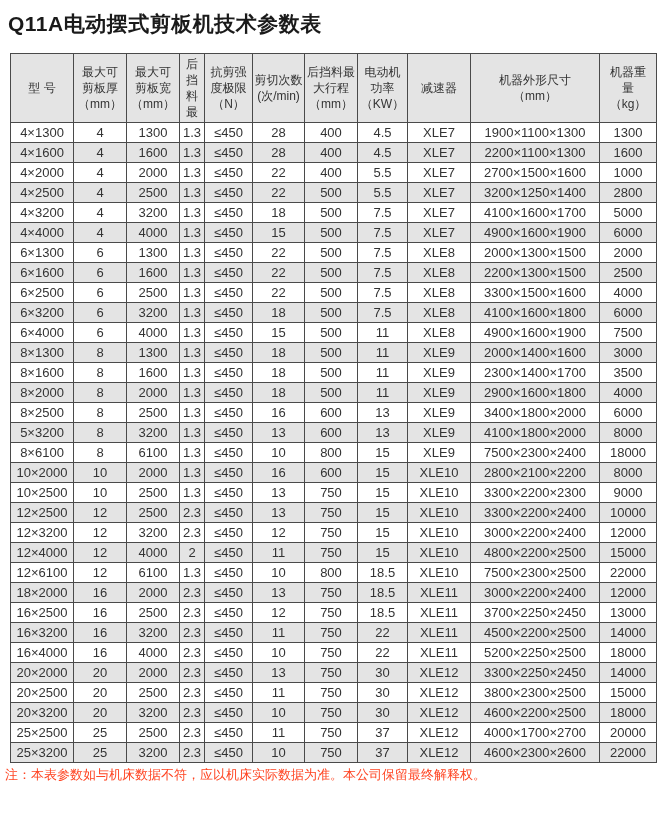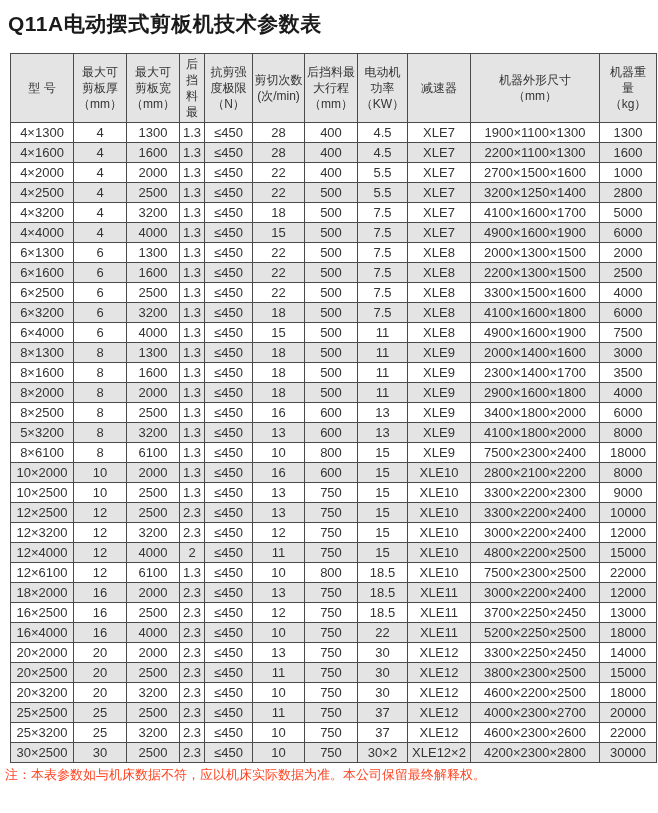--- a/index.html
+++ b/index.html
@@ -436,20 +436,33 @@
           <td>2.3</td>
           <td>≤450</td>
           <td>12</td>
           <td>750</td>
           <td>18.5</td>
           <td>XLE11</td>
           <td>3700×2250×2450</td>
           <td>13000</td>
         </tr>
         <tr>
+          <td>16×3200</td>
+          <td>16</td>
+          <td>3200</td>
+          <td>2.3</td>
+          <td>≤450</td>
+          <td>11</td>
+          <td>750</td>
+          <td>22</td>
+          <td>XLE11</td>
+          <td>4500×2200×2500</td>
+          <td>14000</td>
+        </tr>
+        <tr>
           <td>16×4000</td>
           <td>16</td>
           <td>4000</td>
           <td>2.3</td>
           <td>≤450</td>
           <td>10</td>
           <td>750</td>
           <td>22</td>
           <td>XLE11</td>
           <td>5200×2250×2500</td>
@@ -497,47 +510,34 @@
         <tr>
           <td>25×2500</td>
           <td>25</td>
           <td>2500</td>
           <td>2.3</td>
           <td>≤450</td>
           <td>11</td>
           <td>750</td>
           <td>37</td>
           <td>XLE12</td>
-          <td>4000×2300×2700</td>
+          <td>4000×1700×2700</td>
           <td>20000</td>
         </tr>
         <tr>
           <td>25×3200</td>
           <td>25</td>
           <td>3200</td>
           <td>2.3</td>
           <td>≤450</td>
           <td>10</td>
           <td>750</td>
           <td>37</td>
           <td>XLE12</td>
           <td>4600×2300×2600</td>
           <td>22000</td>
-        </tr>
-        <tr>
-          <td>30×2500</td>
-          <td>30</td>
-          <td>2500</td>
-          <td>2.3</td>
-          <td>≤450</td>
-          <td>10</td>
-          <td>750</td>
-          <td>30×2</td>
-          <td>XLE12×2</td>
-          <td>4200×2300×2800</td>
-          <td>30000</td>
         </tr>
       </tbody>
   </table>
 
   <div class="footer-note">注：本表参数如与机床数据不符，应以机床实际数据为准。本公司保留最终解释权。</div>
 
 </div>
 
 </body></html>

